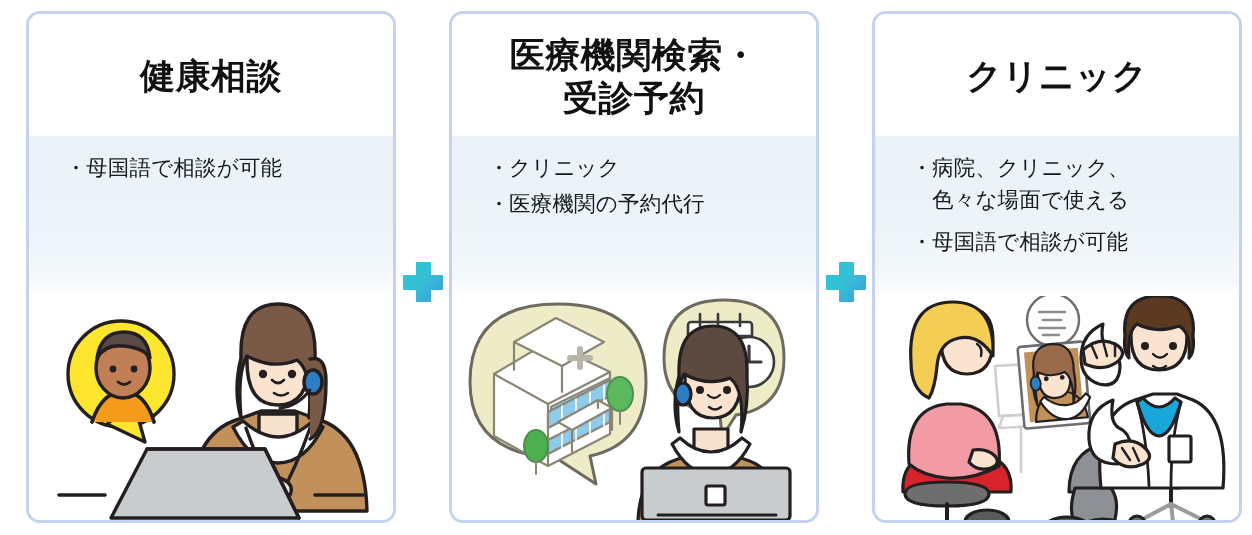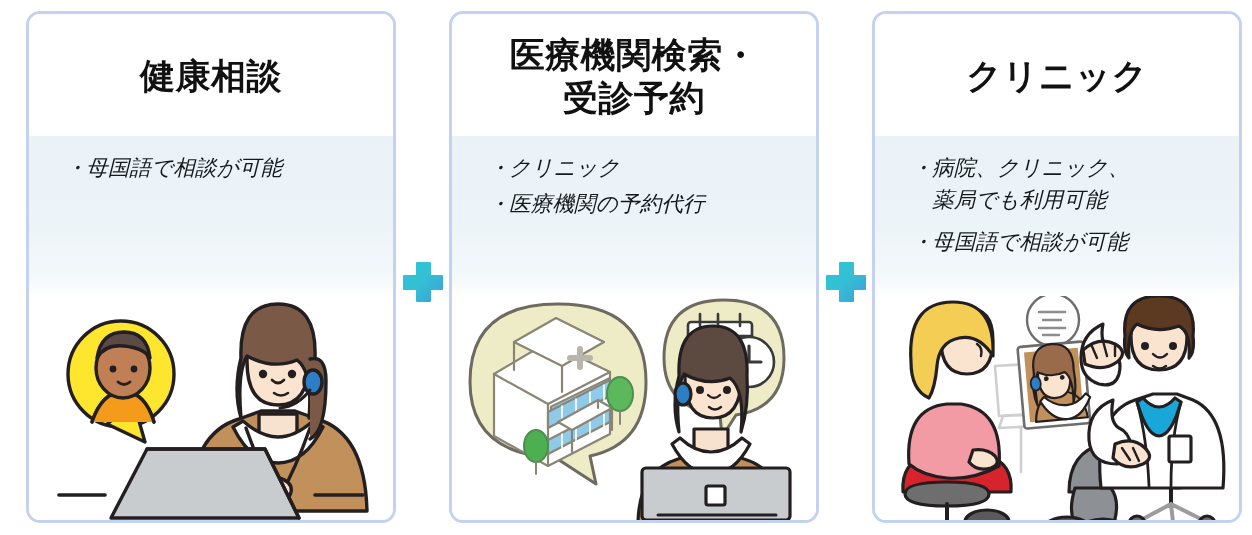--- a/index.html
+++ b/index.html
@@ -64,21 +64,20 @@
     padding: 16px 0 4px 0;
     box-sizing: border-box;
     display: flex;
     flex-direction: column;
     align-items: flex-start;
   }
   .bullets {
     margin: 0;
     padding: 0 14px 0 40px;
     list-style: none;
-    font-style: italic;
   }
   .bullets li {
     font-size: 21.5px;
     color: #15191c;
     line-height: 1.52;
     margin-bottom: 9px;
     position: relative;
     padding-left: 17px;
     letter-spacing: 0.2px;
     white-space: pre-line;
@@ -259,21 +258,21 @@
 
   <div class="plus"></div>
 
   <div class="card">
     <div class="card-head">
       <div class="card-title">クリニック</div>
     </div>
     <div class="card-body">
       <ul class="bullets">
         <li>病院、クリニック、
-薬局でも利用可能</li>
+色々な場面で使える</li>
         <li>母国語で相談が可能</li>
       </ul>
     </div>
     <div class="card-art">
       <svg viewBox="0 0 364 244" preserveAspectRatio="xMidYMax meet" aria-hidden="true">
         <g stroke="#231f20" stroke-width="3.2" stroke-linecap="round" stroke-linejoin="round" fill="none">
 
           <g stroke="#cfcfcf" stroke-width="2.6">
             <path d="M120 70 L186 66 L190 116 L124 120 Z" fill="#ffffff"></path>
             <path d="M128 120 L206 116 L202 128 L124 132 Z" fill="#ffffff"></path>

